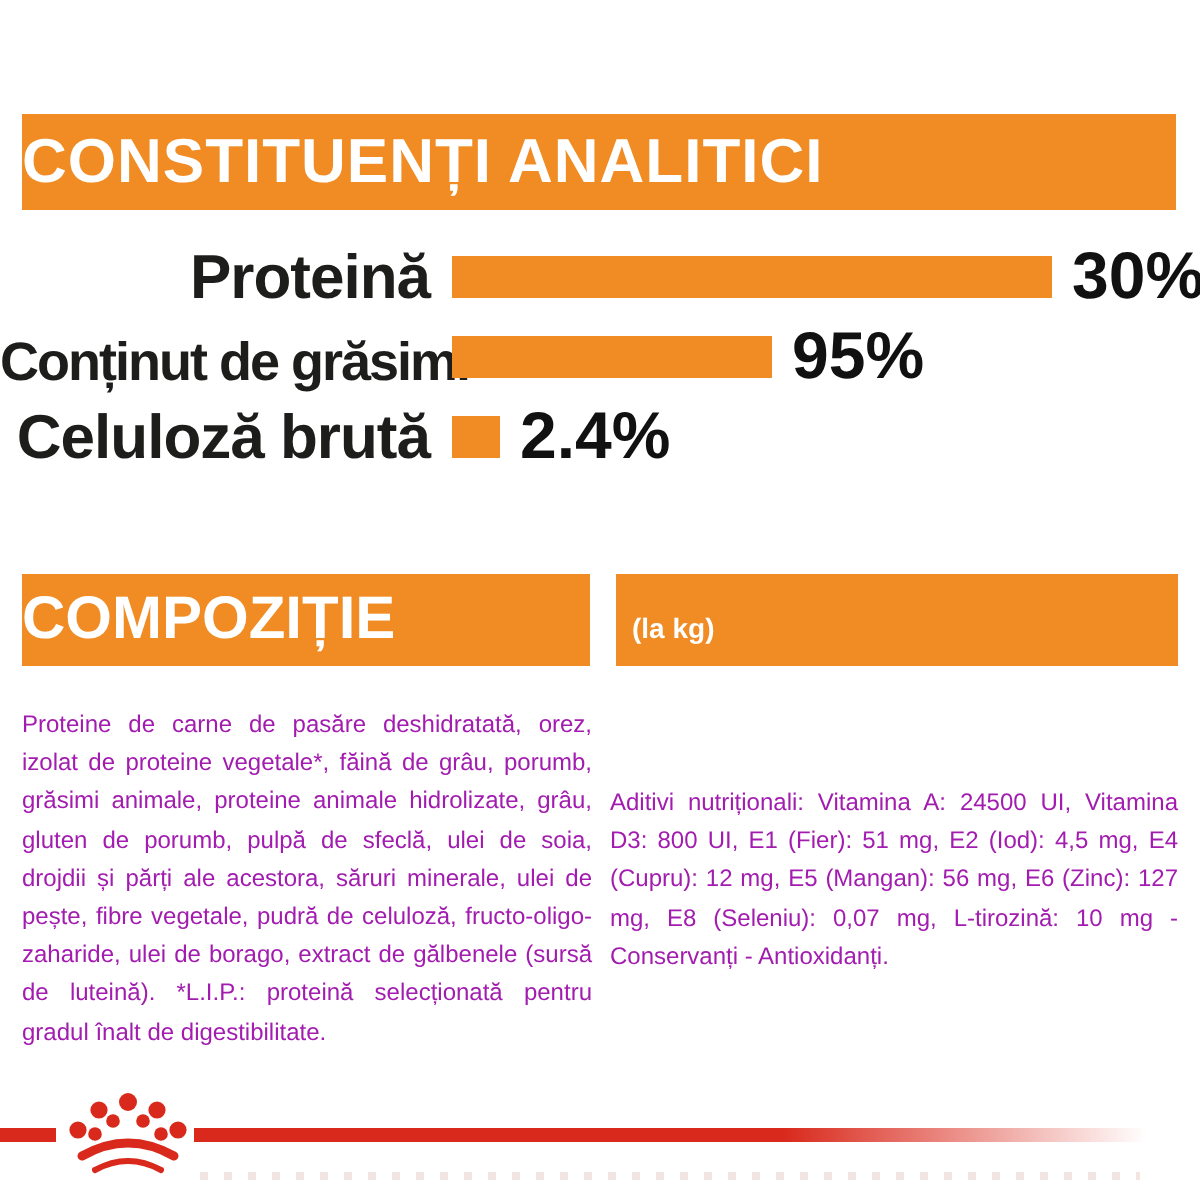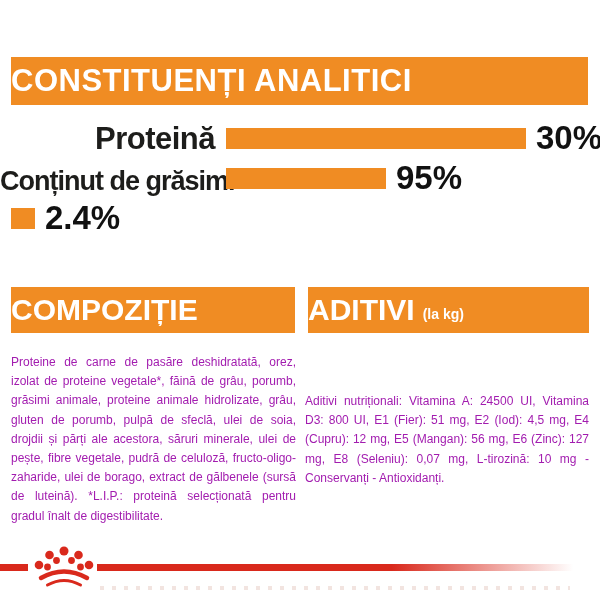--- a/index.html
+++ b/index.html
@@ -75,32 +75,32 @@
     </div>
   </div>
   <div class="bar-row">
     <div class="bar-label size-m">Conținut de grăsimi</div>
     <div class="bar-track">
       <div class="bar-fill" style="width: 160px; background: rgb(240, 140, 35);"></div>
       <div class="bar-value">95%</div>
     </div>
   </div>
   <div class="bar-row">
+    <div class="bar-label size-l">Celuloză brută</div>
     <div class="bar-track">
       <div class="bar-fill" style="width: 24px; background: rgb(240, 140, 35);"></div>
       <div class="bar-value">2.4%</div>
     </div>
   </div>
 </div>
 
 <div class="banner banner-section banner-compozitie">
   <span>COMPOZIȚIE</span>
 </div>
 <div class="banner banner-section banner-aditivi">
-  <span>ADITIVI</span>
   <span class="suffix">(la kg)</span>
 </div>
 
 <div class="col-text col-left">Proteine de carne de pasăre deshidratată, orez, izolat de proteine vegetale*, făină de grâu, porumb, grăsimi animale, proteine animale hidrolizate, grâu, gluten de porumb, pulpă de sfeclă, ulei de soia, drojdii și părți ale acestora, săruri minerale, ulei de pește, fibre vegetale, pudră de celuloză, fructo-oligo-zaharide, ulei de borago, extract de gălbenele (sursă de luteină). *L.I.P.: proteină selecționată pentru gradul înalt de digestibilitate.</div>
 <div class="col-text col-right">Aditivi nutriționali: Vitamina A: 24500 UI, Vitamina D3: 800 UI, E1 (Fier): 51 mg, E2 (Iod): 4,5 mg, E4 (Cupru): 12 mg, E5 (Mangan): 56 mg, E6 (Zinc): 127 mg, E8 (Seleniu): 0,07 mg, L-tirozină: 10 mg - Conservanți - Antioxidanți.</div>
 
 <div class="line-left"></div>
 <div class="line-right"></div>
 <div class="dots-row"></div>
 <svg class="crown" width="62" height="48" viewBox="0 0 62 48">

